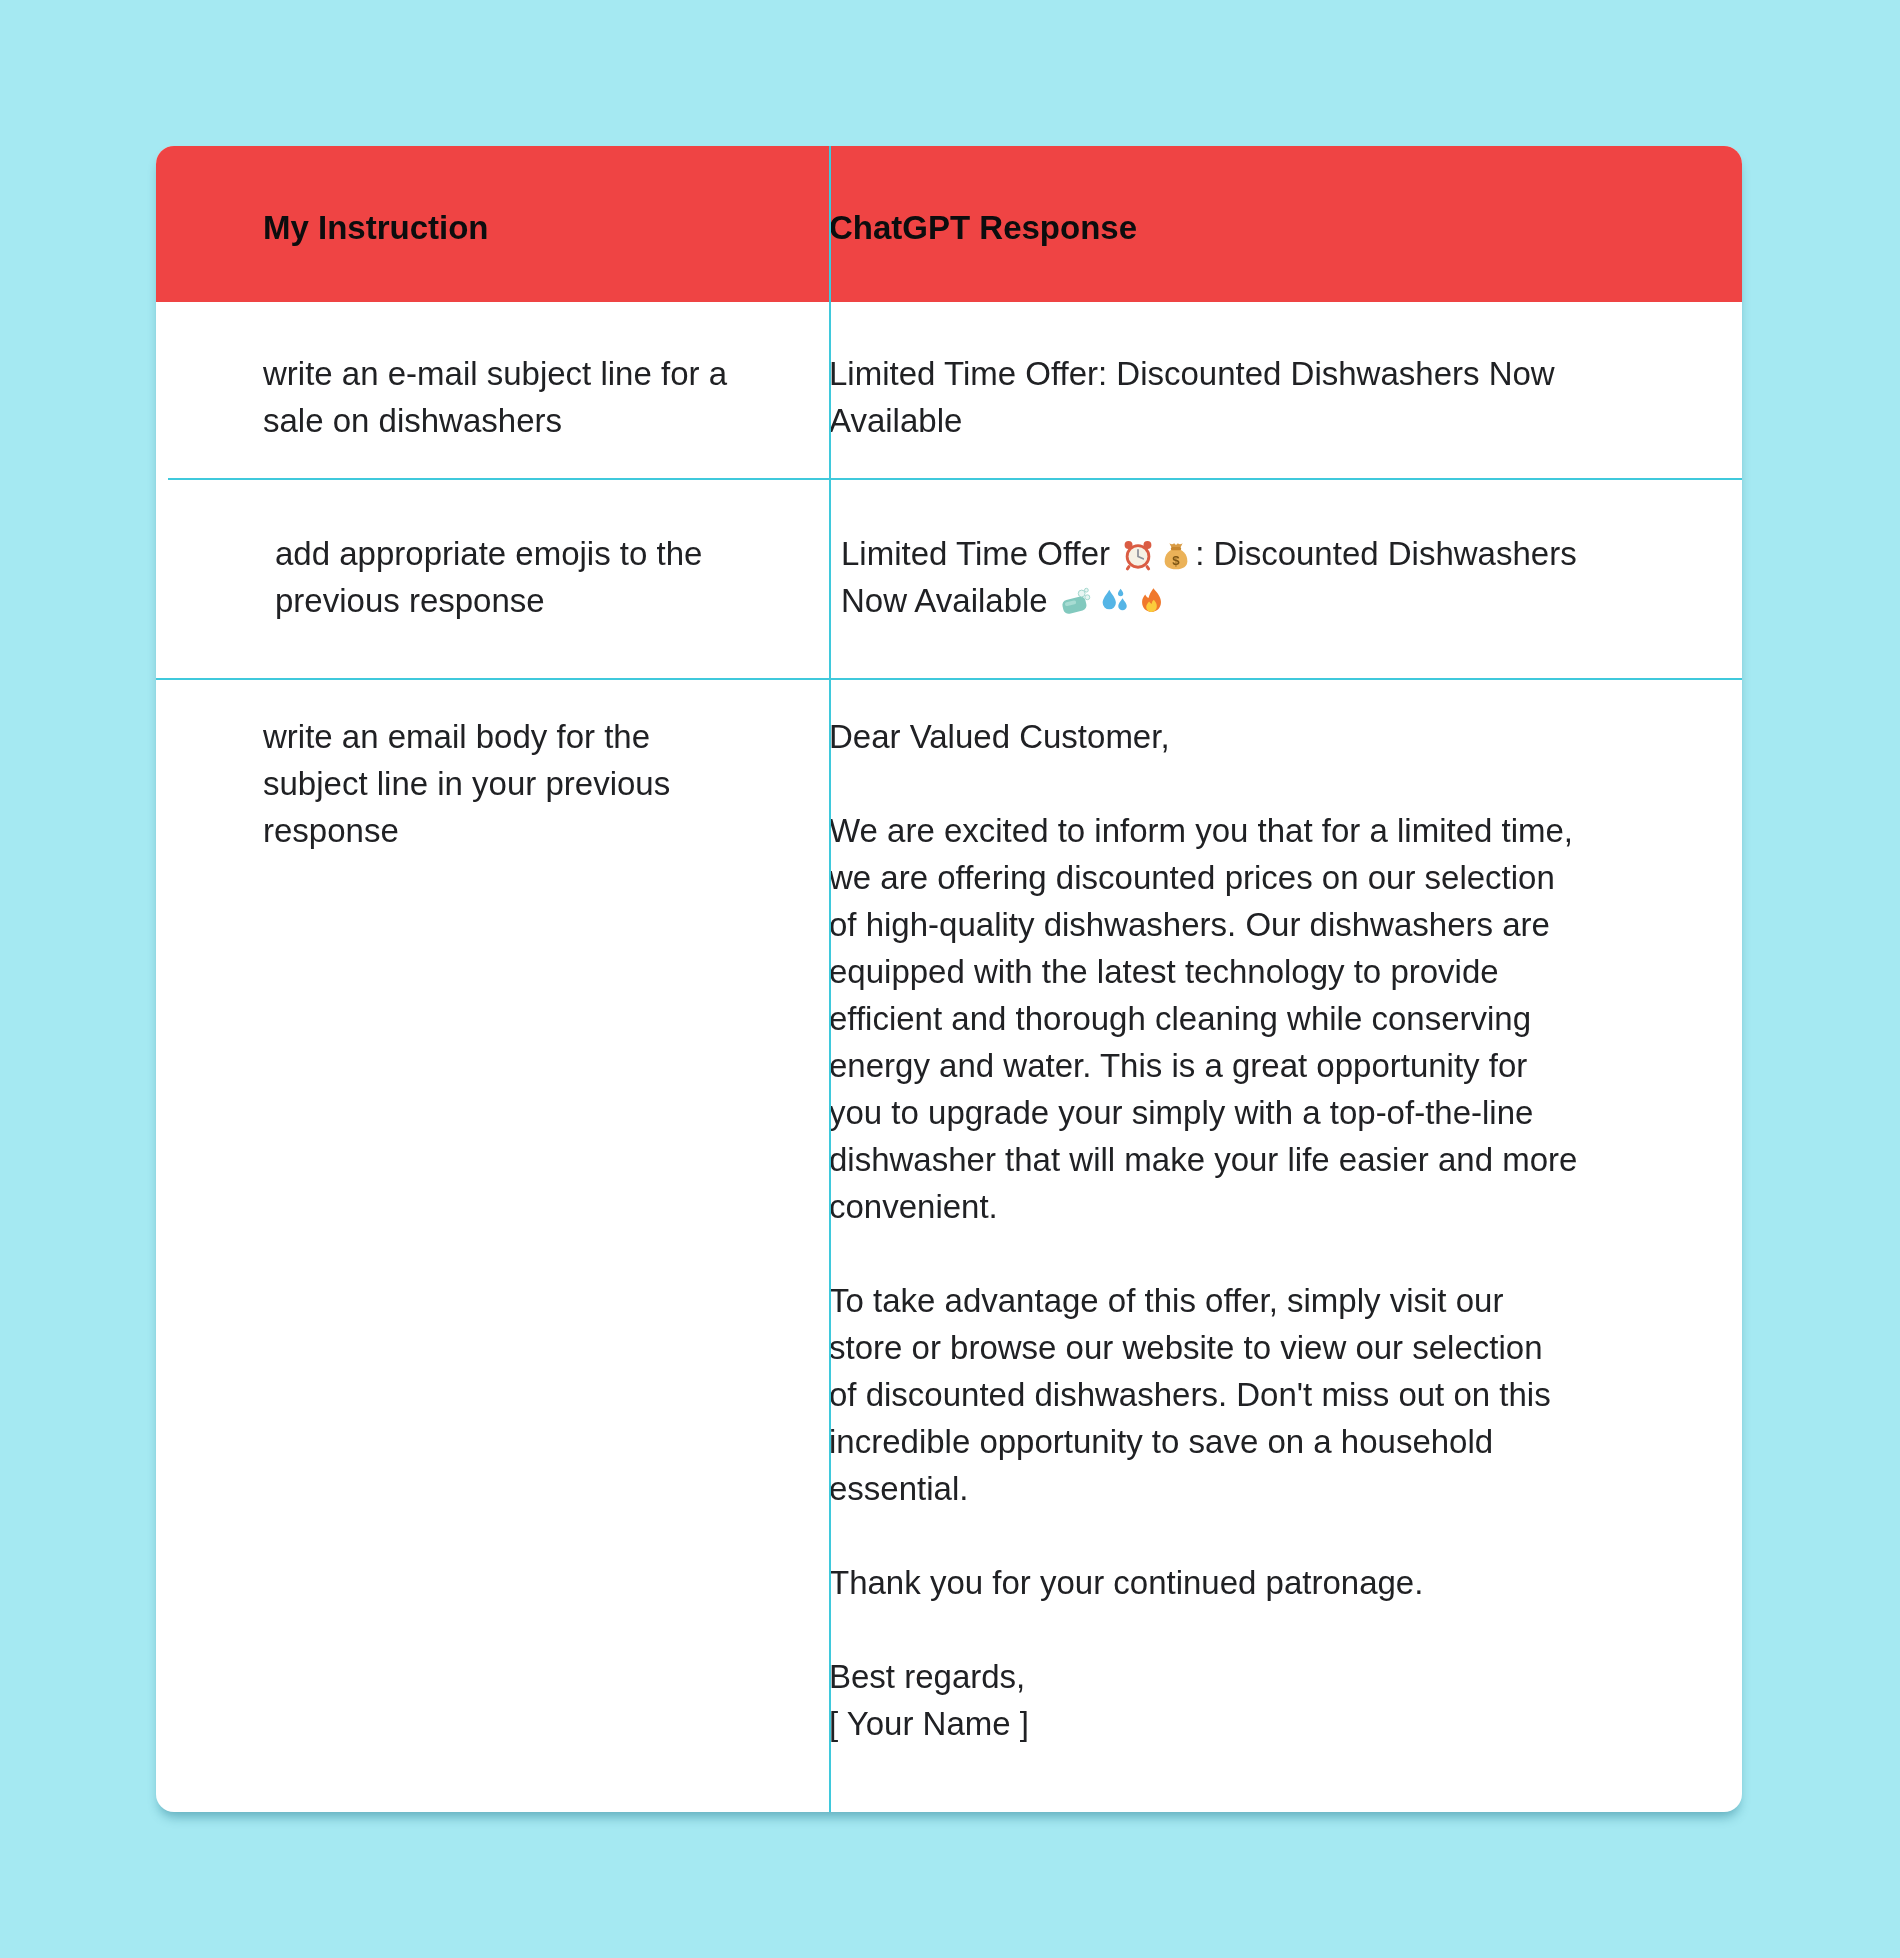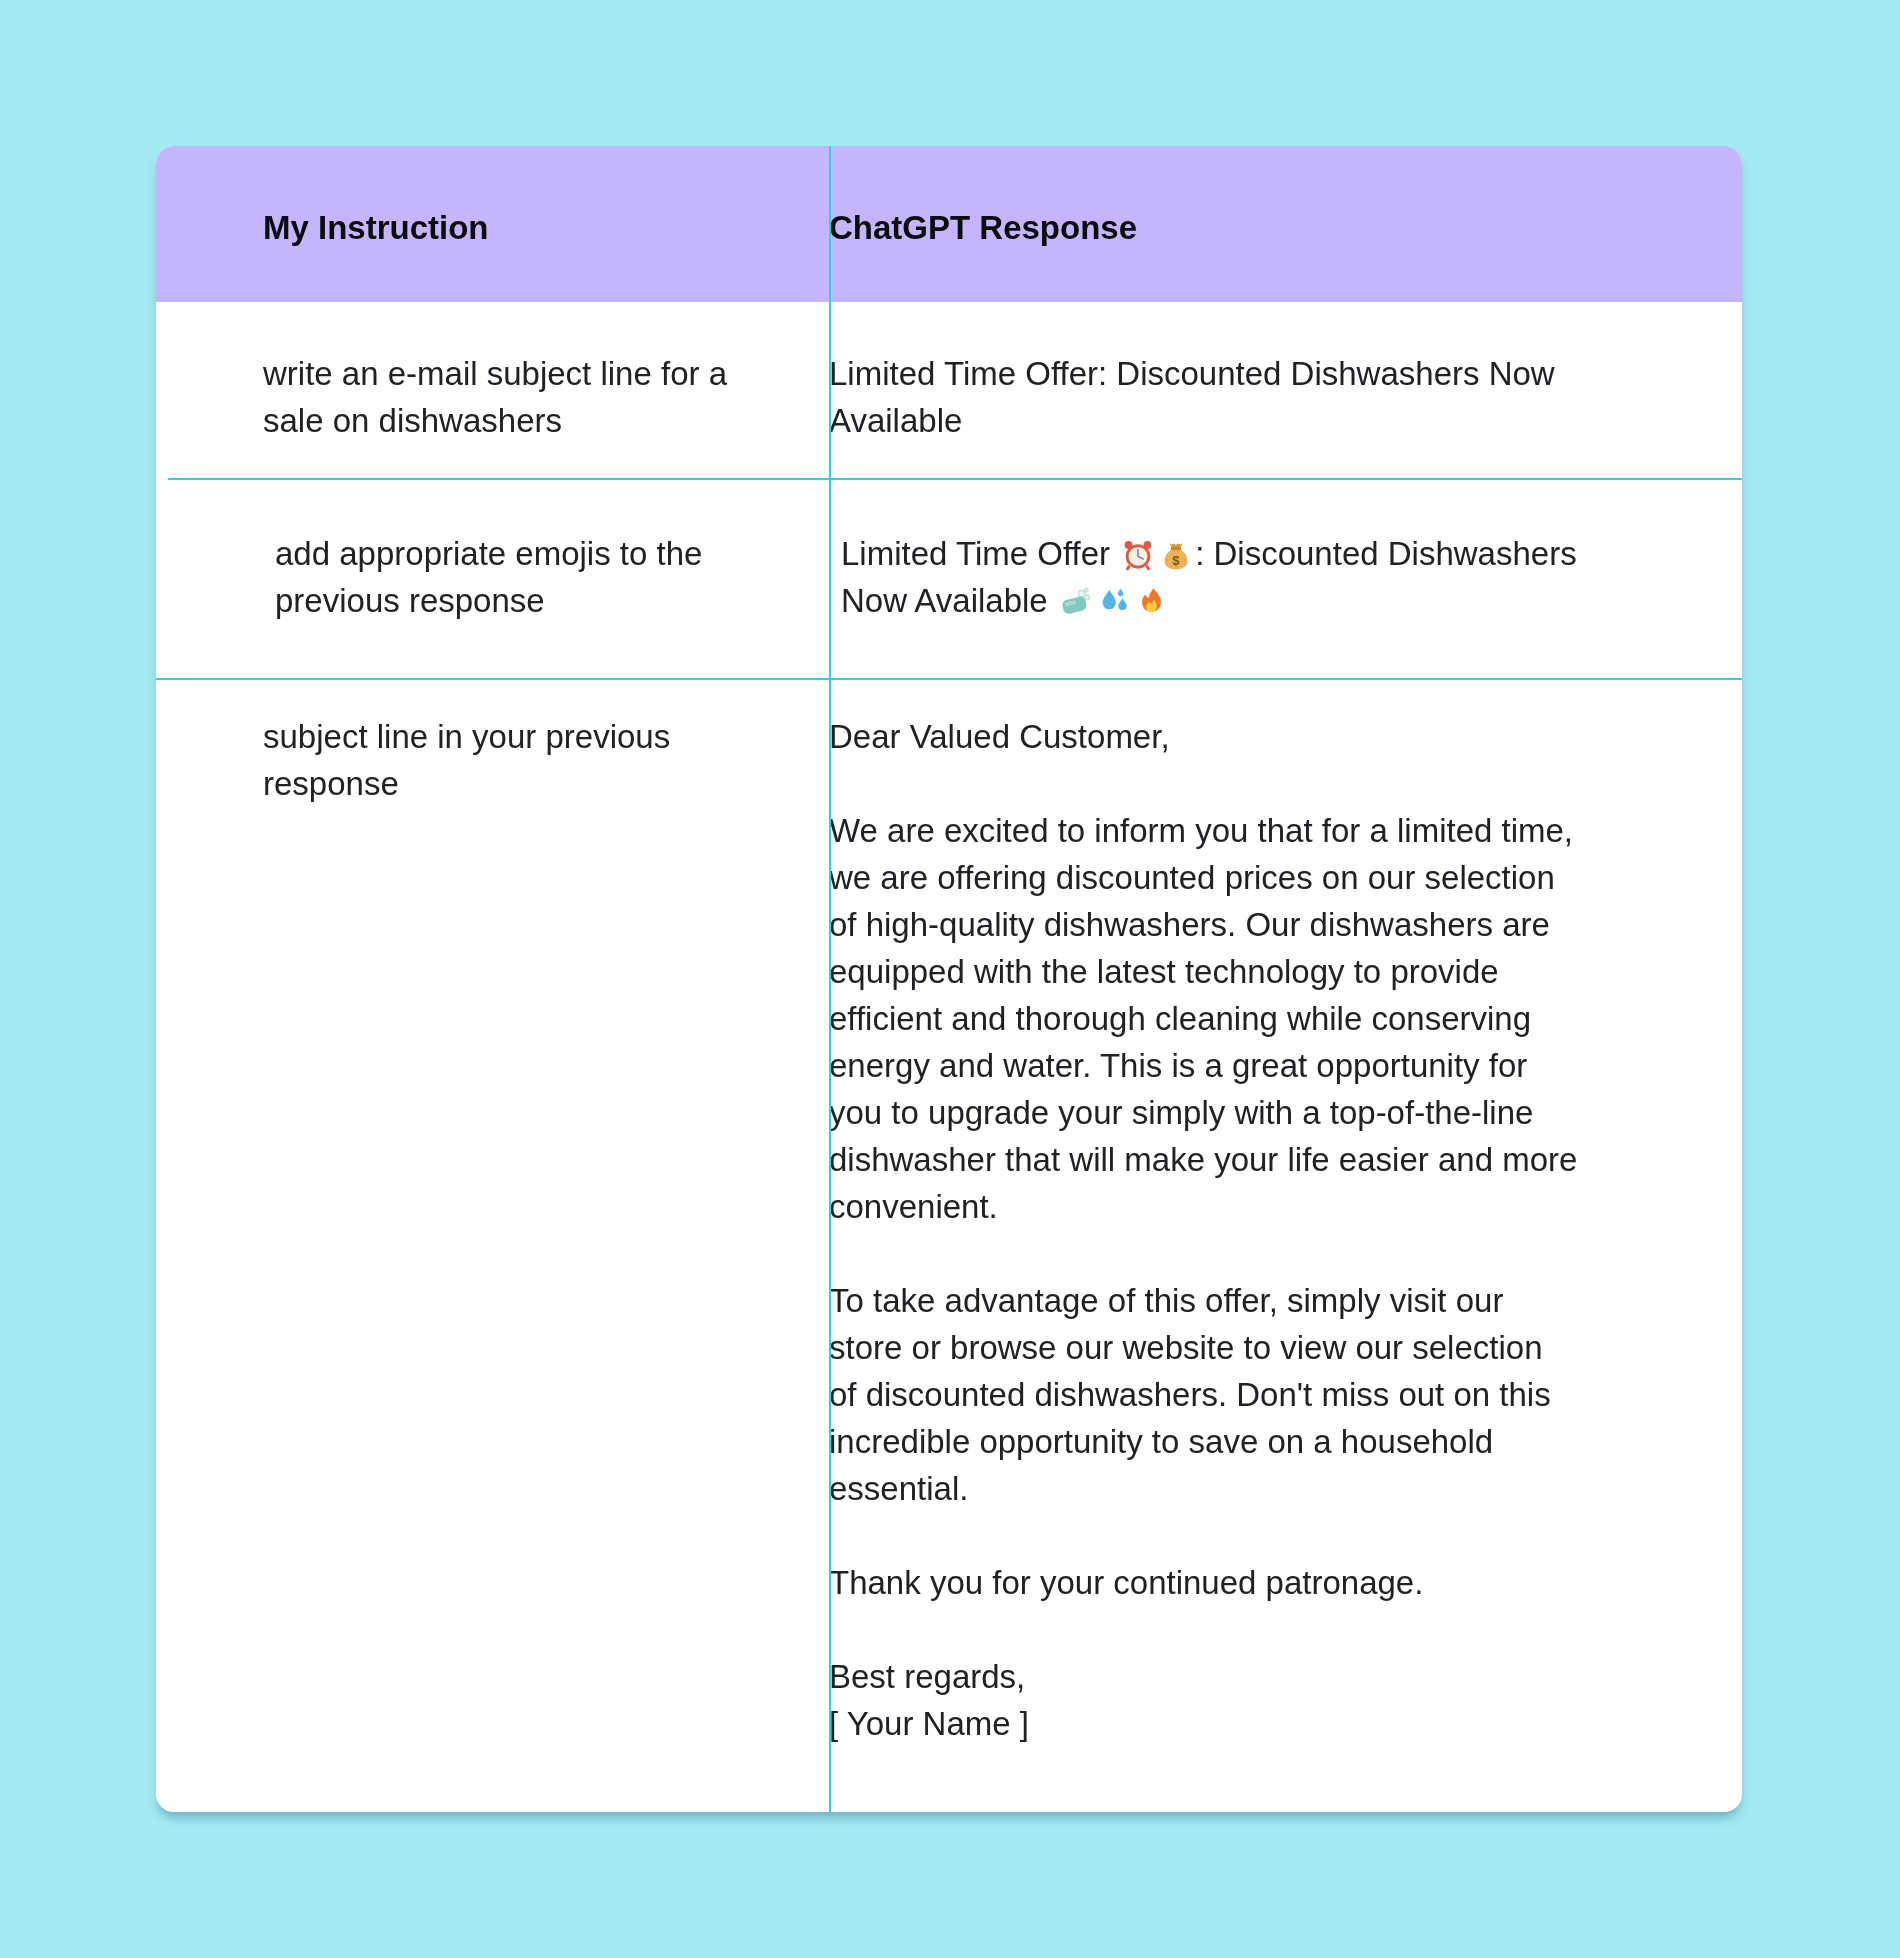--- a/index.html
+++ b/index.html
@@ -11,21 +11,21 @@
   }
   .card{
     position:absolute;left:156px;top:146px;width:1586px;height:1666px;
     background:#ffffff;border-radius:18px;overflow:hidden;
     box-shadow:0 8px 11px -3px rgba(23,107,128,0.45);
   }
   .divider{
     position:absolute;left:673px;top:0;bottom:0;width:2px;
     background:#3fc9dc;z-index:5;
   }
-  .hrow{display:flex;height:156px;background:#c4b5fd;}
+  .hrow{display:flex;height:156px;background:#ef4444;}
   .hcell{
     font-size:33px;font-weight:bold;line-height:47px;
     padding-top:58px;color:#0c0d0e;
   }
   .brow{display:flex;box-sizing:border-box;}
   .brow + .brow{border-top:2px solid #3fc9dc;}
   .r1{height:176px;} .r1 .cell{padding-top:48px;}
   .r2{height:200px;margin-left:12px;} .r2 .cell{padding-top:50px;}
   .r3{height:1134px;} .r3 .cell{padding-top:33px;}
   .c1{width:673px;flex:none;padding-left:107px;box-sizing:border-box;}
@@ -94,20 +94,21 @@
           </svg><svg class="emoji" viewBox="0 0 36 36" aria-hidden="true">
             <path d="M19.5 3.5c3.8 4.8 8 8.6 8 14.6 0 6.3-4.3 10.4-10 10.4S7.5 24.4 7.5 18.1c0-3.3 1.5-5.7 3.3-8 1 1.9 2.1 3 3.5 3.7C15.2 10.2 17 7 19.5 3.5z" fill="#F0782C"></path>
             <path d="M17.5 28.5c-3.1 0-5.6-2.3-5.6-5.3 0-2.5 1.7-3.9 3-5.7.8 1.4 1.8 2.1 3 2.4-.1-1.7.6-3.1 2-4.3 1.8 2.1 3.2 4 3.2 6.9 0 3.4-2.5 6-5.6 6z" fill="#FBCB3C"></path>
           </svg>
       </div>
     </div>
   </div>
 
   <div class="brow r3">
     <div class="cell c1">
+        <div class="tline">write an email body for the</div>
         <div class="tline">subject line in your previous</div>
         <div class="tline">response</div>
       </div>
     <div class="cell c2">
         <div class="tline">Dear Valued Customer,</div>
         <div class="tline">&nbsp;</div>
         <div class="tline">We are excited to inform you that for a limited time,</div>
         <div class="tline">we are offering discounted prices on our selection</div>
         <div class="tline">of high-quality dishwashers. Our dishwashers are</div>
         <div class="tline">equipped with the latest technology to provide</div>

